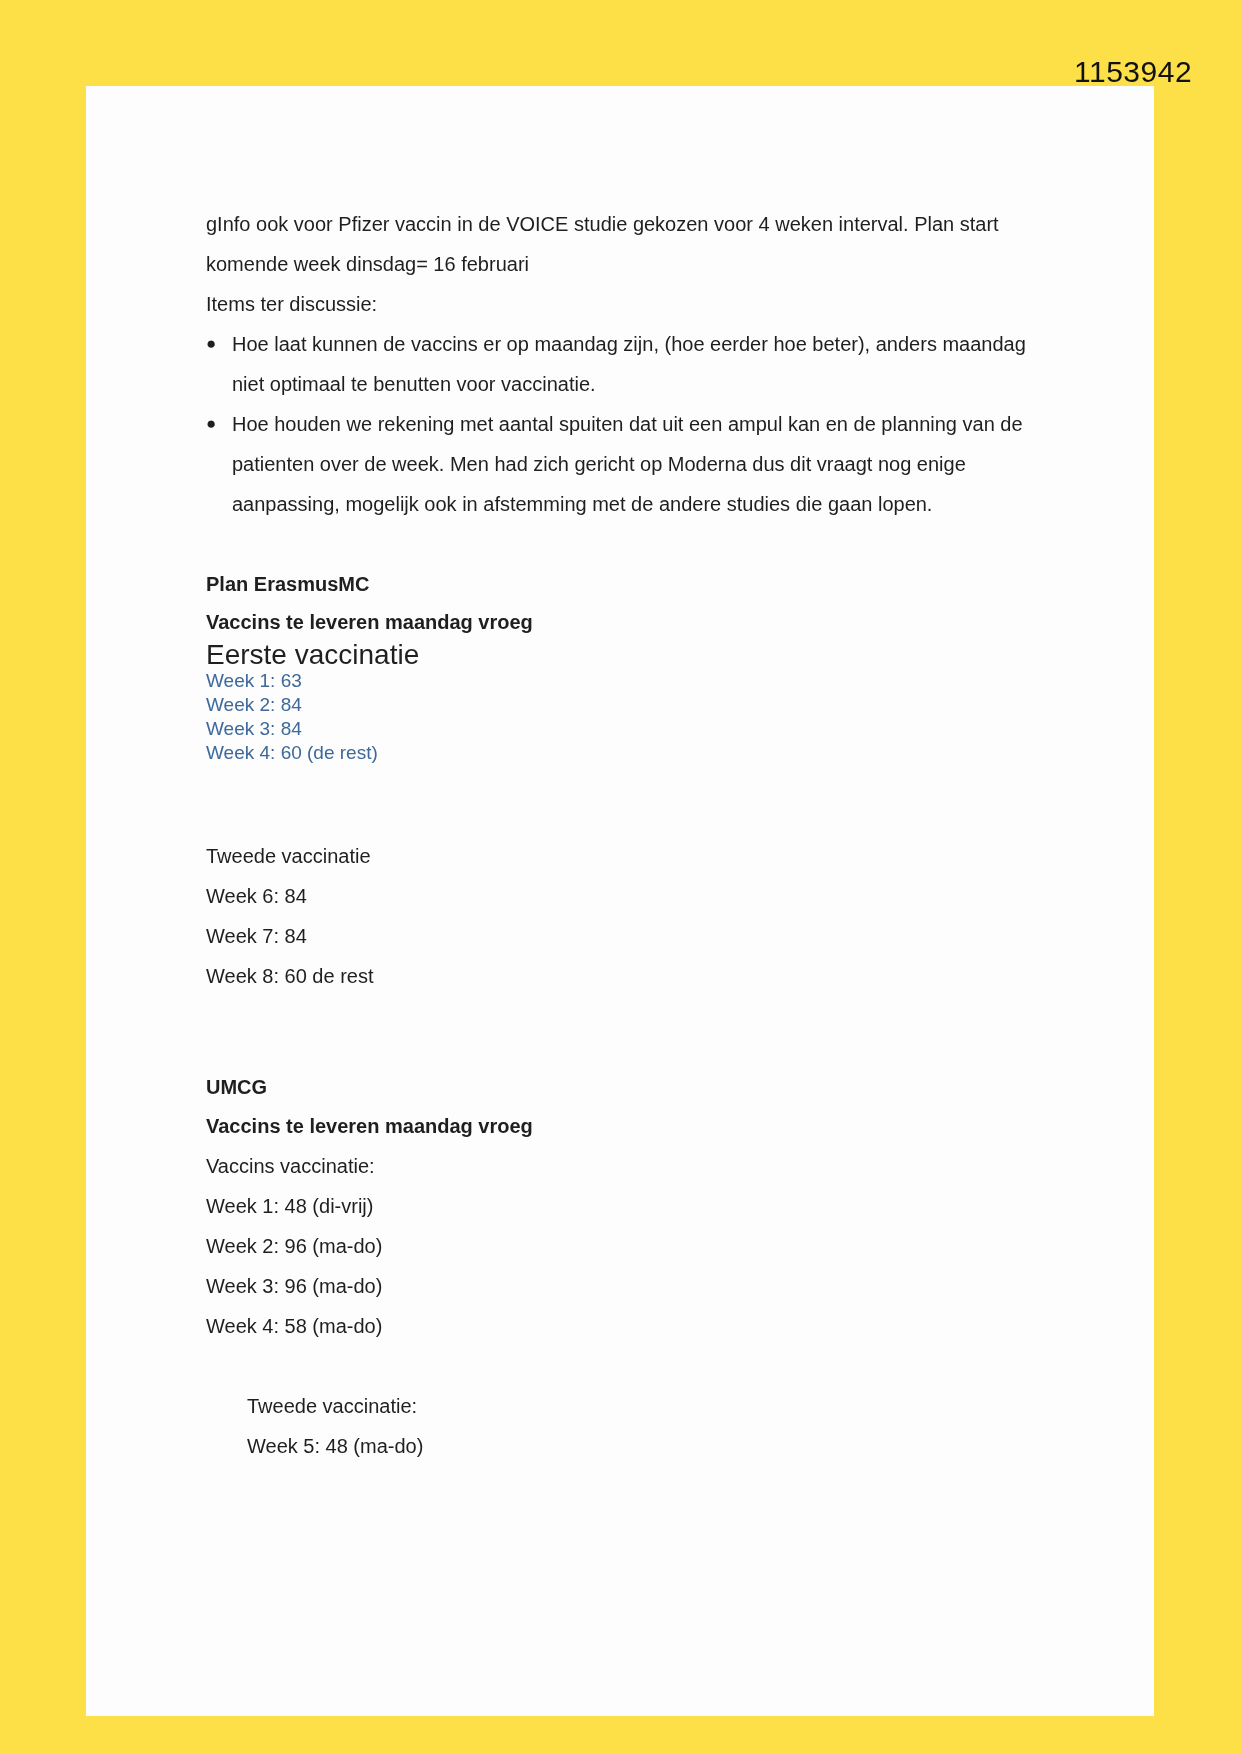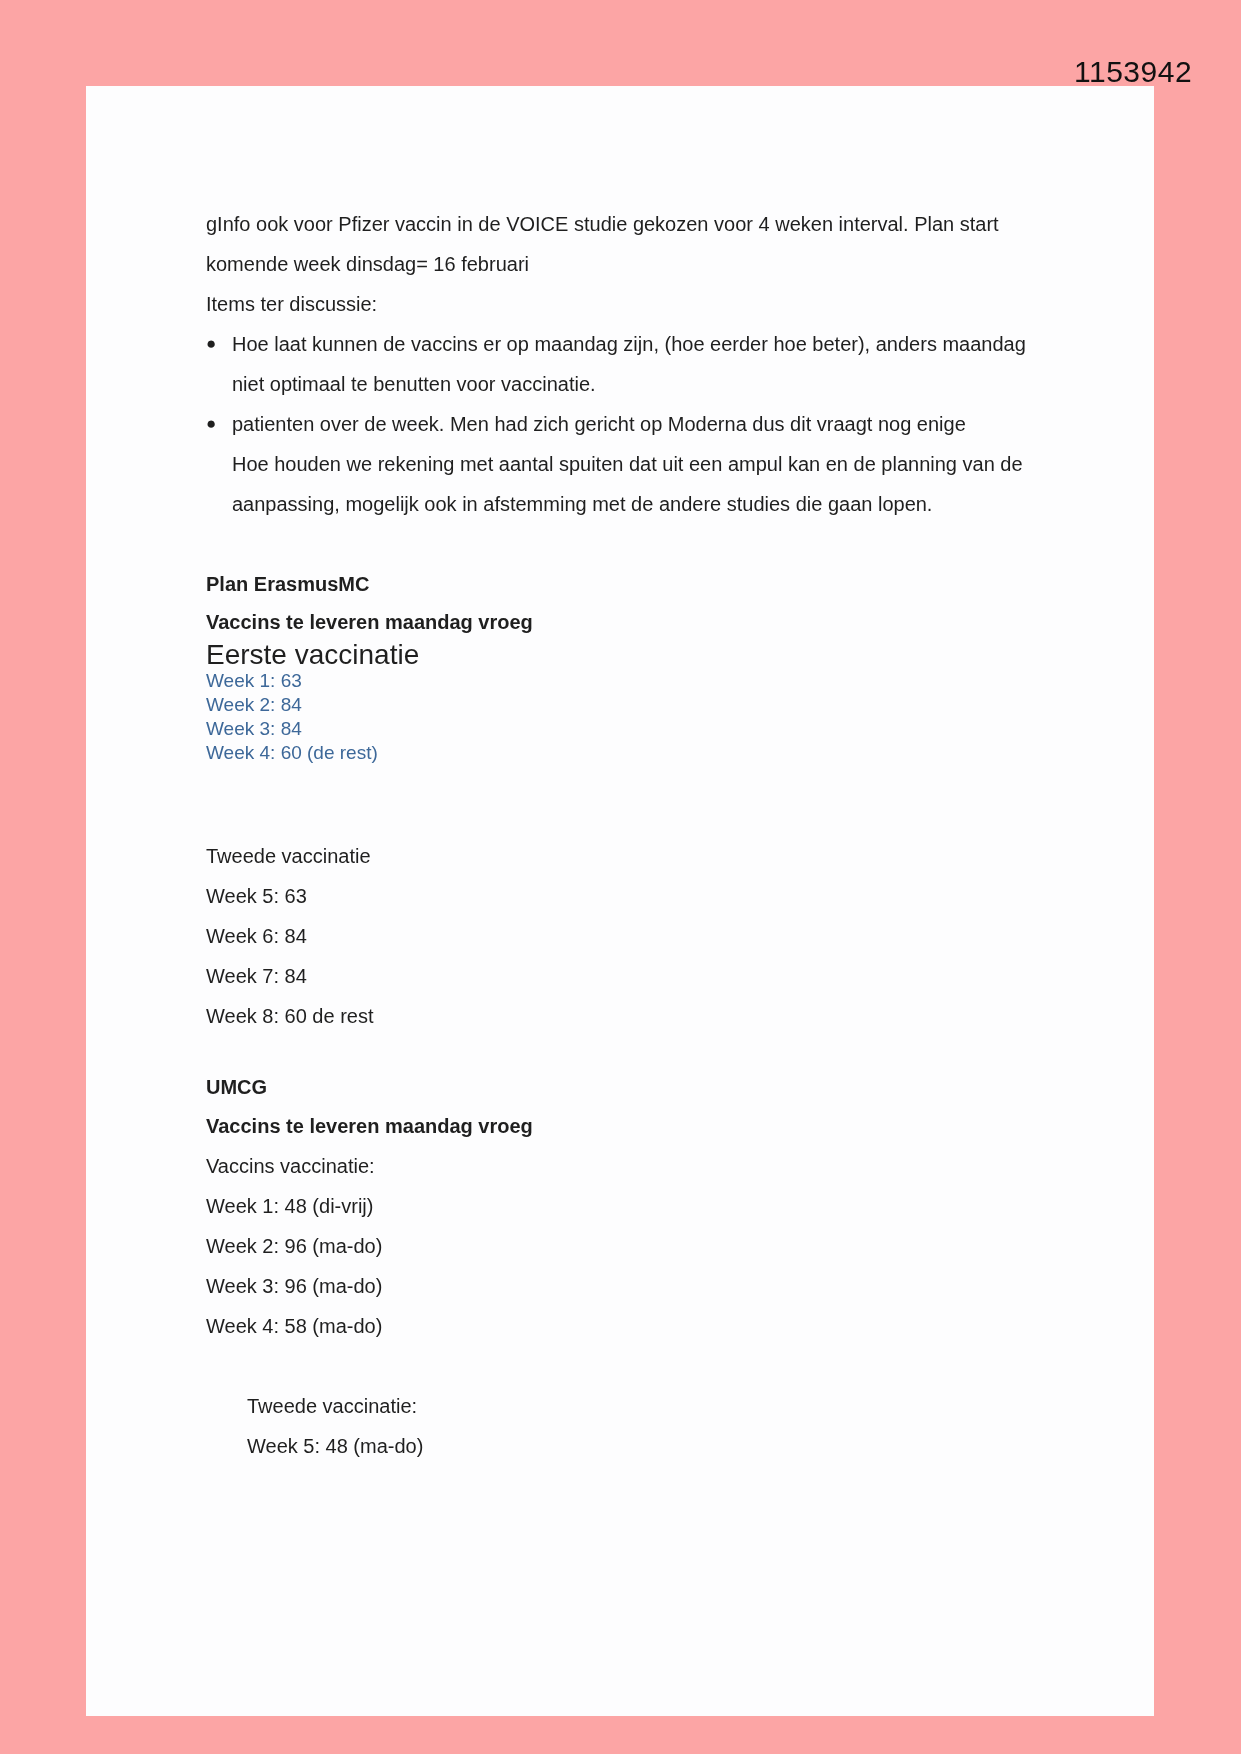--- a/index.html
+++ b/index.html
@@ -4,21 +4,21 @@
 <style>
   html, body {
     margin: 0;
     padding: 0;
     background: #ffffff;
   }
   .page {
     position: relative;
     width: 1241px;
     height: 1754px;
-    background: #fca5a5;
+    background: #fde047;
     font-family: "Liberation Sans", "DejaVu Sans", sans-serif;
     color: #1f1f1f;
     overflow: hidden;
   }
   .scan-area {
     position: absolute;
     left: 86px;
     top: 86px;
     width: 1068px;
     height: 1630px;
@@ -106,41 +106,40 @@
       <li>
         <span class="bullet-marker">●</span>
         <div class="bullet-lines">
           <div class="body-line">Hoe laat kunnen de vaccins er op maandag zijn, (hoe eerder hoe beter), anders maandag</div>
           <div class="body-line">niet optimaal te benutten voor vaccinatie.</div>
         </div>
       </li>
       <li>
         <span class="bullet-marker">●</span>
         <div class="bullet-lines">
+          <div class="body-line">Hoe houden we rekening met aantal spuiten dat uit een ampul kan en de planning van de</div>
           <div class="body-line">patienten over de week. Men had zich gericht op Moderna dus dit vraagt nog enige</div>
-          <div class="body-line">Hoe houden we rekening met aantal spuiten dat uit een ampul kan en de planning van de</div>
           <div class="body-line">aanpassing, mogelijk ook in afstemming met de andere studies die gaan lopen.</div>
         </div>
       </li>
     </ul>
   </div>
 
   <div class="content" id="erasmus" style="position:absolute;">
     <div class="heading-bold">Plan ErasmusMC</div>
     <div class="heading-bold">Vaccins te leveren maandag vroeg</div>
     <div class="sub-label">Eerste vaccinatie</div>
     <div class="blue-week">Week 1: 63</div>
     <div class="blue-week">Week 2: 84</div>
     <div class="blue-week">Week 3: 84</div>
     <div class="blue-week">Week 4: 60 (de rest)</div>
   </div>
 
   <div class="content" id="erasmus-second" style="position:absolute;">
     <div class="spaced-line">Tweede vaccinatie</div>
-    <div class="spaced-line">Week 5: 63</div>
     <div class="spaced-line">Week 6: 84</div>
     <div class="spaced-line">Week 7: 84</div>
     <div class="spaced-line">Week 8: 60 de rest</div>
   </div>
 
   <div class="content" id="umcg" style="position:absolute;">
     <div class="heading-bold">UMCG</div>
     <div class="heading-bold" style="line-height:40px;">Vaccins te leveren maandag vroeg</div>
     <div class="spaced-line">Vaccins vaccinatie:</div>
     <div class="spaced-line">Week 1: 48 (di-vrij)</div>

